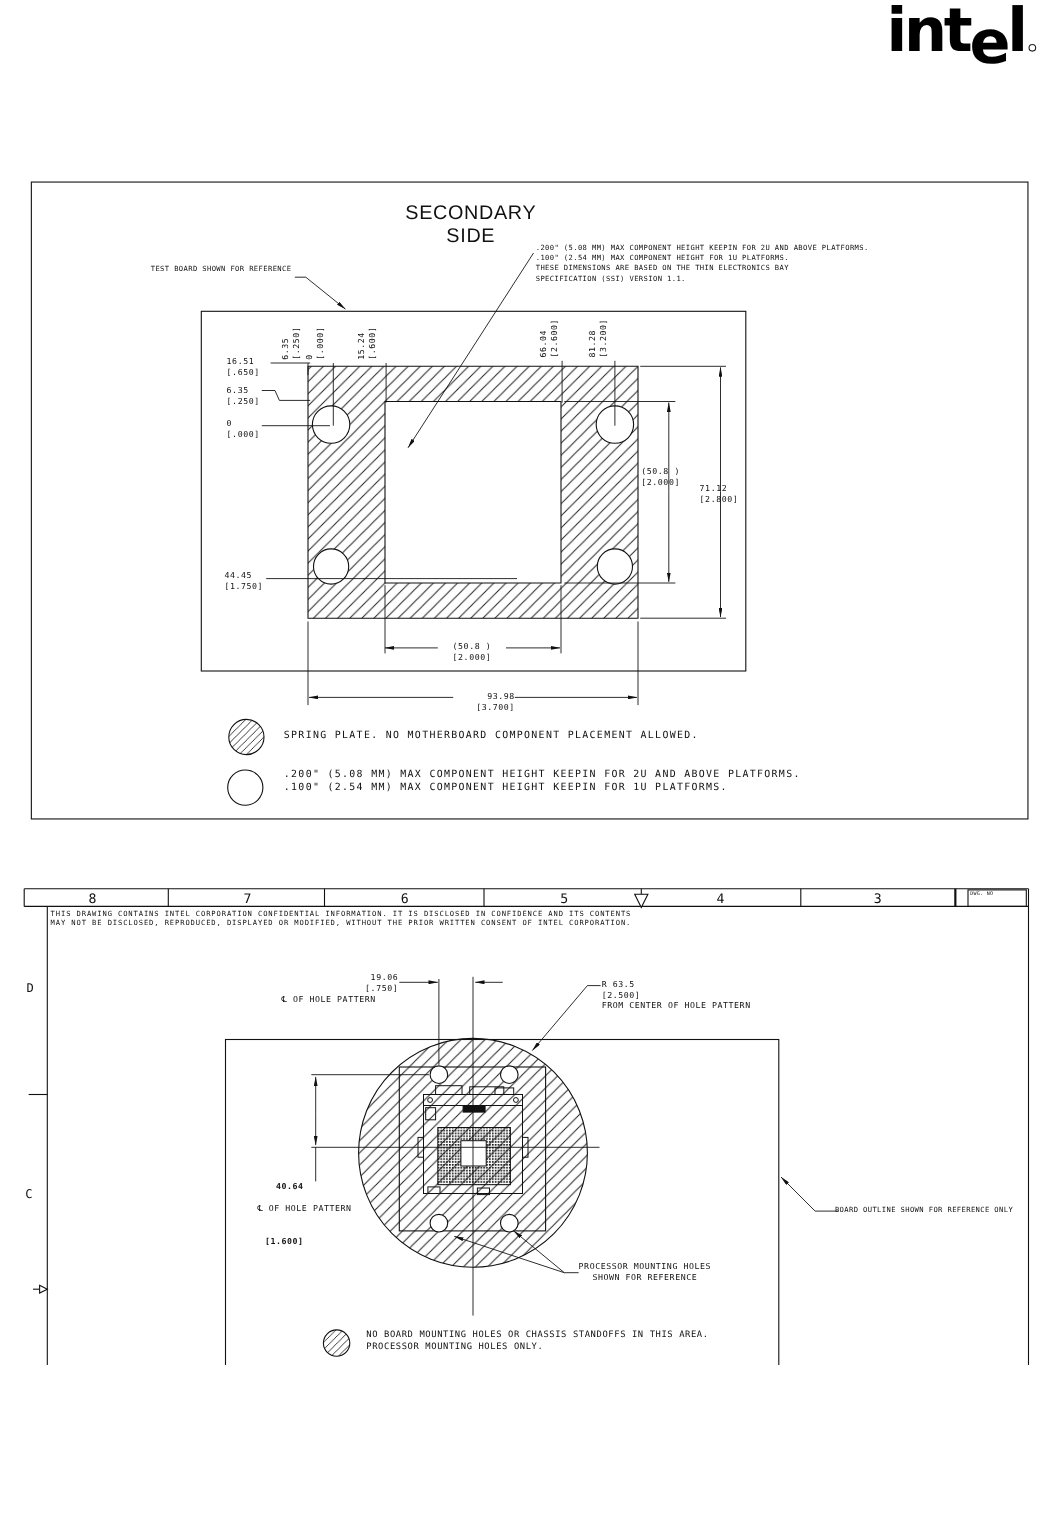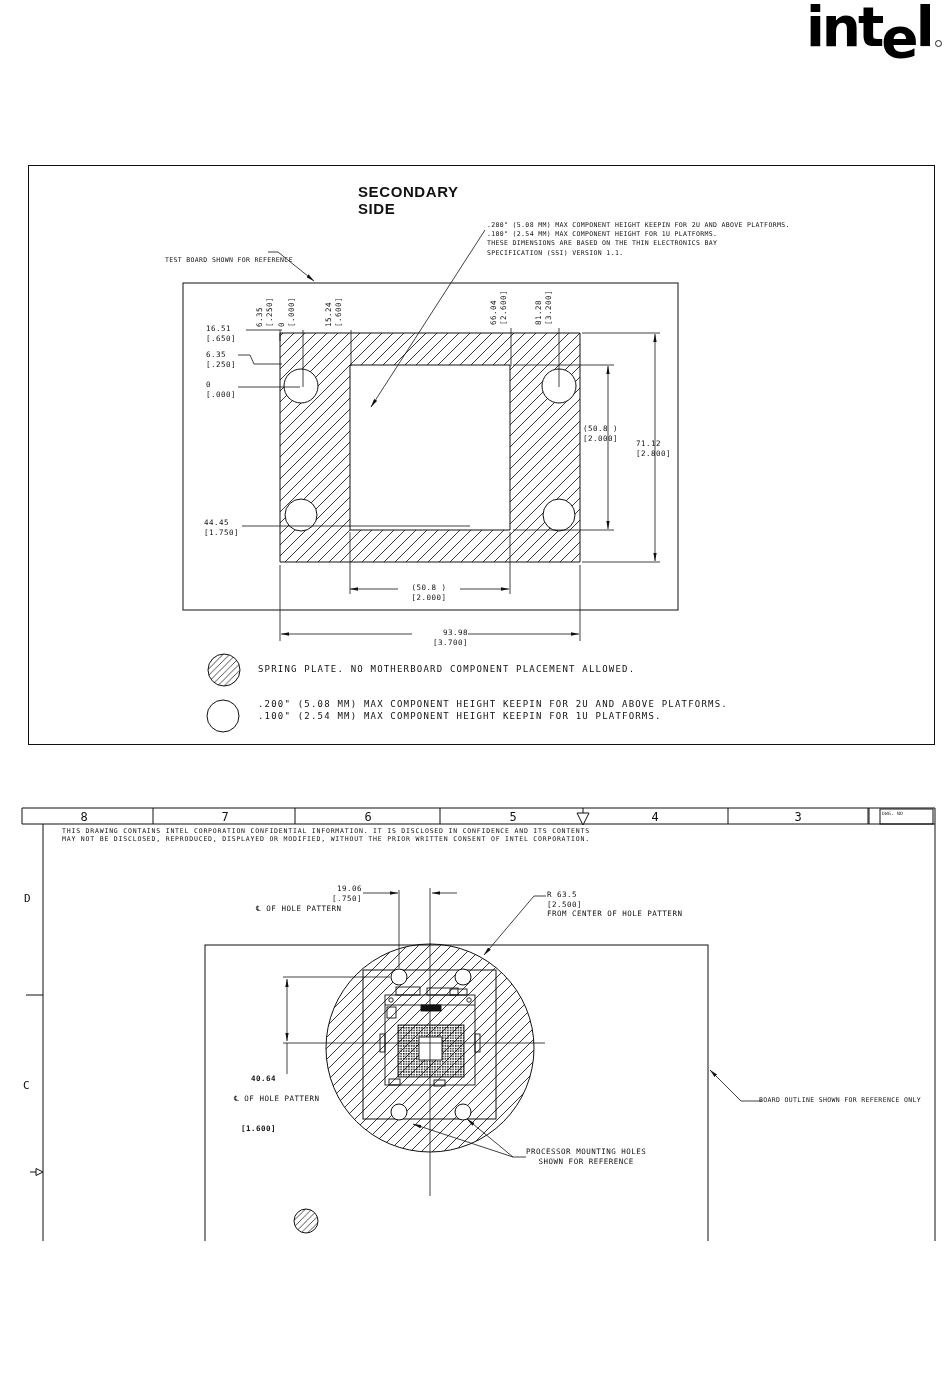--- a/index.html
+++ b/index.html
@@ -2,30 +2,30 @@
 <html><head>
 <meta charset="utf-8">
 <style>
   html,body{margin:0;padding:0;background:#fff;}
   #page{position:relative;width:944px;height:1241px;background:#fff;overflow:hidden;
         font-family:"DejaVu Sans Mono","DejaVu Sans",monospace;color:#111;}
   #linework{position:absolute;left:0;top:0;z-index:1;}
   .lbl{position:absolute;z-index:2;white-space:pre-line;}
   .dim{font-size:7.5px;line-height:9.6px;letter-spacing:0.5px;}
   .note{font-size:6.5px;line-height:9.2px;letter-spacing:0.35px;}
-  .conf{font-size:6.5px;line-height:8.2px;letter-spacing:0.8px;margin-left:16px;}
+  .conf{font-size:6.5px;line-height:8.2px;letter-spacing:0.8px;}
   .leg1{font-size:9px;line-height:11.5px;letter-spacing:1.2px;}
   .leg2{font-size:8px;line-height:10.5px;letter-spacing:0.55px;}
   .zone{font-size:12px;width:12px;text-align:center;}
   .rowz{font-size:11px;}
   .vdim{position:absolute;z-index:2;width:48px;height:19px;transform:rotate(-90deg);
         transform-origin:0 100%;font-size:7.5px;line-height:9.5px;letter-spacing:0.5px;white-space:pre-line;}
   .wbg{background:#fff;text-align:center;}
-  .title{font-family:"Liberation Sans",sans-serif;font-weight:bold;font-size:15px;
-         letter-spacing:0.6px;text-align:left;}
+  .title{font-family:"Liberation Sans",sans-serif;font-weight:normal;font-size:18px;
+         letter-spacing:0.6px;text-align:center;}
   .tiny{font-size:4.5px;letter-spacing:0.3px;}
   .ralign{text-align:right;}
   .calign{text-align:right;font-weight:bold;}
   
   #logo{position:absolute;left:806px;top:0px;z-index:2;display:flex;align-items:flex-start;
         font-family:"DejaVu Sans",sans-serif;font-weight:bold;color:#000;letter-spacing:-3px;}
   #logo .lg{font-size:55px;line-height:55px;}
   #logo .drop{display:inline-block;transform:translateY(11px);}
   #logo .reg{width:5px;height:5px;border:1px solid #222;border-radius:50%;
              margin-top:40px;margin-left:4px;letter-spacing:0;}
@@ -178,21 +178,21 @@
     </g>
   </svg>
 
   <div class="lbl title" style="left:358px;top:183px;width:140px;">SECONDARY SIDE</div>
 
   <div class="lbl note" style="left:487px;top:221px;">.200" (5.08 MM) MAX COMPONENT HEIGHT KEEPIN FOR 2U AND ABOVE PLATFORMS.
 .100" (2.54 MM) MAX COMPONENT HEIGHT FOR 1U PLATFORMS.
 THESE DIMENSIONS ARE BASED ON THE THIN ELECTRONICS BAY
 SPECIFICATION (SSI) VERSION 1.1.</div>
 
-  <div class="lbl note" style="left:137px;top:256px;margin-left:28px;">TEST BOARD SHOWN FOR REFERENCE</div>
+  <div class="lbl note" style="left:137px;top:240px;">TEST BOARD SHOWN FOR REFERENCE</div>
 
   <div class="vdim" style="left:274px;top:308px;">6.35
 [.250]</div>
   <div class="vdim" style="left:296px;top:308px;">0
 [.000]</div>
   <div class="vdim" style="left:343px;top:308px;">15.24
 [.600]</div>
   <div class="vdim" style="left:508px;top:306px;">66.04
 [2.600]</div>
   <div class="vdim" style="left:553px;top:306px;">81.28
@@ -243,15 +243,17 @@
   [2.500]
 FROM CENTER OF HOLE PATTERN</div>
 
   <div class="lbl dim calign" style="left:234px;top:1074px;width:42px;">40.64</div>
   <div class="lbl dim calign" style="left:234px;top:1084px;width:42px;margin-top:40px;">[1.600]</div>
   <div class="lbl dim" style="left:234px;top:1094px;">℄ OF HOLE PATTERN</div>
 
   <div class="lbl note" style="left:759px;top:1096px;">BOARD OUTLINE SHOWN FOR REFERENCE ONLY</div>
   <div class="lbl dim" style="left:526px;top:1147px;text-align:center;">PROCESSOR MOUNTING HOLES
 SHOWN FOR REFERENCE</div>
+  <div class="lbl leg2" style="left:333px;top:1208px;">NO BOARD MOUNTING HOLES OR CHASSIS STANDOFFS IN THIS AREA.
+PROCESSOR MOUNTING HOLES ONLY.</div>
 
   <div id="botbar"></div>
 </div>
 
 </body></html>

